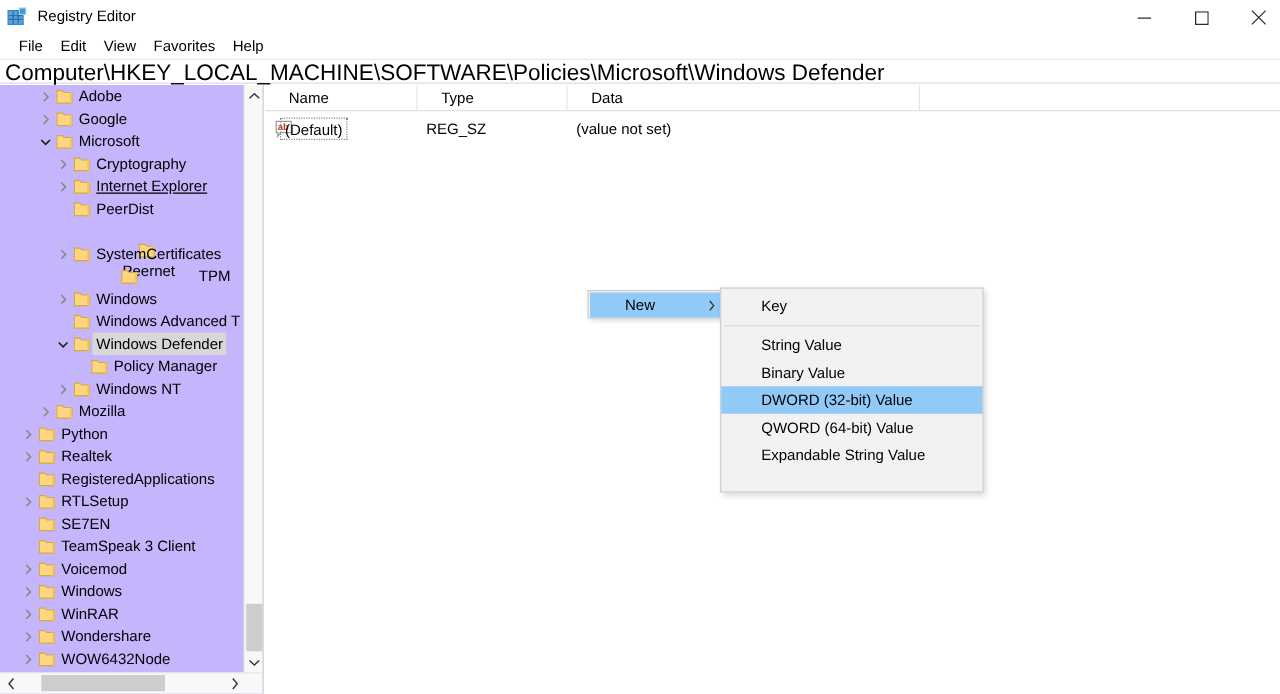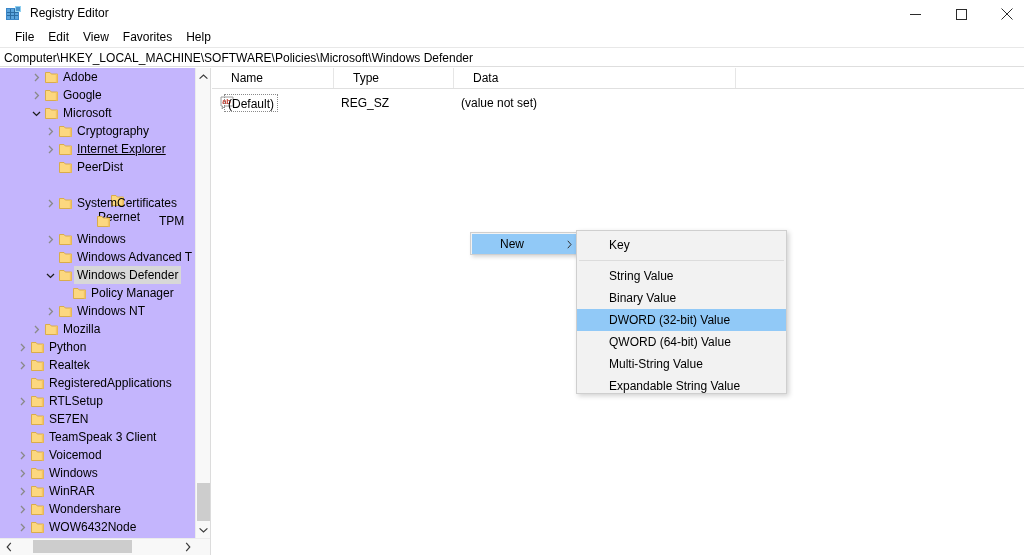--- a/index.html
+++ b/index.html
@@ -64,21 +64,21 @@
   #addressbar {
     position: absolute; left: 0; top: 47px;
     width: 1024px; height: 20px;
     background: #ffffff;
     border-top: 1px solid #e8e8e8;
     border-bottom: 1px solid #dedede;
     box-sizing: border-box;
   }
   #address-text {
     position: absolute; left: 4px; top: 2px;
-    font-size: 12px; color: #000000;
+    font-size: 18px; color: #000000;
     line-height: 16px;
     white-space: nowrap;
   }
 
   
   #tree-pane {
     position: absolute; left: 0; top: 68px;
     width: 211px; height: 487px;
     background: #c4b5fd;
     border-right: 1px solid #dcdcdc;
@@ -724,17 +724,16 @@
     </div>
   </div>
 
   <div id="submenu">
     <div class="smitem">Key</div>
     <div class="smsep"></div>
     <div class="smitem">String Value</div>
     <div class="smitem">Binary Value</div>
     <div class="smitem hl">DWORD (32-bit) Value</div>
     <div class="smitem">QWORD (64-bit) Value</div>
-    <div class="smitem">Multi-String Value</div>
     <div class="smitem">Expandable String Value</div>
   </div>
 
 </div>
 
 </body></html>

